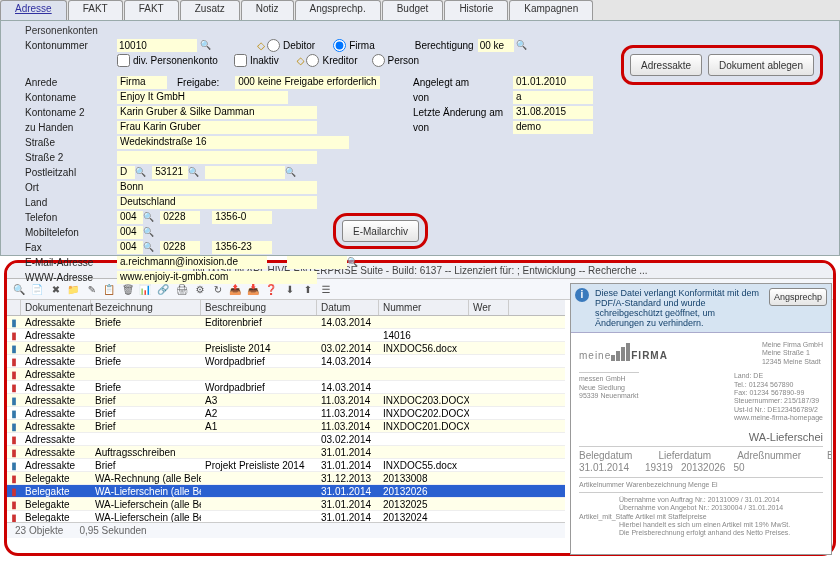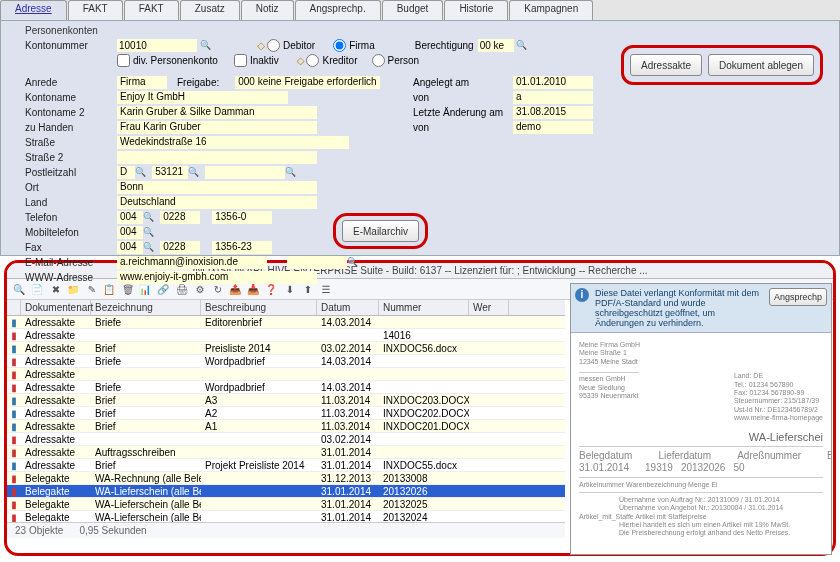--- a/index.html
+++ b/index.html
@@ -373,20 +373,23 @@
 </div>
 
 <div class="right-pane">
   <div class="pdfbanner">
     <div class="info">i</div>
     <div style="flex:1;font-size:9px;color:#15426c">Diese Datei verlangt Konformität mit dem PDF/A-Standard und wurde schreibgeschützt geöffnet, um Änderungen zu verhindern.</div>
     <button class="btn" style="height:18px;padding:0 4px;font-size:9px">Angsprechp</button>
   </div>
   <div class="preview">
     <div style="display:flex;justify-content:space-between;align-items:flex-start">
+      <div>
+        <span class="firma"><span>meine</span><span class="bars"><span style="height:6px"></span><span style="height:10px"></span><span style="height:14px"></span><span style="height:18px"></span></span><b>FIRMA</b></span>
+      </div>
       <div class="tiny" id="pr-addr" style="text-align:left">Meine Firma GmbH<br>Meine Straße 1<br>12345 Meine Stadt</div>
     </div>
     <div style="display:flex;justify-content:space-between;margin-top:6px">
       <div class="tiny" style="border-top:1px solid #ccc;padding-top:2px" id="pr-rec">messen GmbH<br>Neue Siedlung<br>95339 Neuenmarkt</div>
       <div class="tiny" id="pr-right">Land: DE<br>Tel.: 01234 567890<br>Fax: 01234 567890-99<br>Steuernummer: 215/187/39<br>Ust-Id Nr.: DE123456789/2<br>www.meine-firma-homepage</div>
     </div>
     <div style="text-align:right;font-size:11px;color:#666;margin-top:8px">WA-Lieferschei</div>
     <div class="hr"></div>
     <div class="tiny" id="pr-meta-h" style="display:flex;gap:26px">
         <span>Belegdatum</span>

